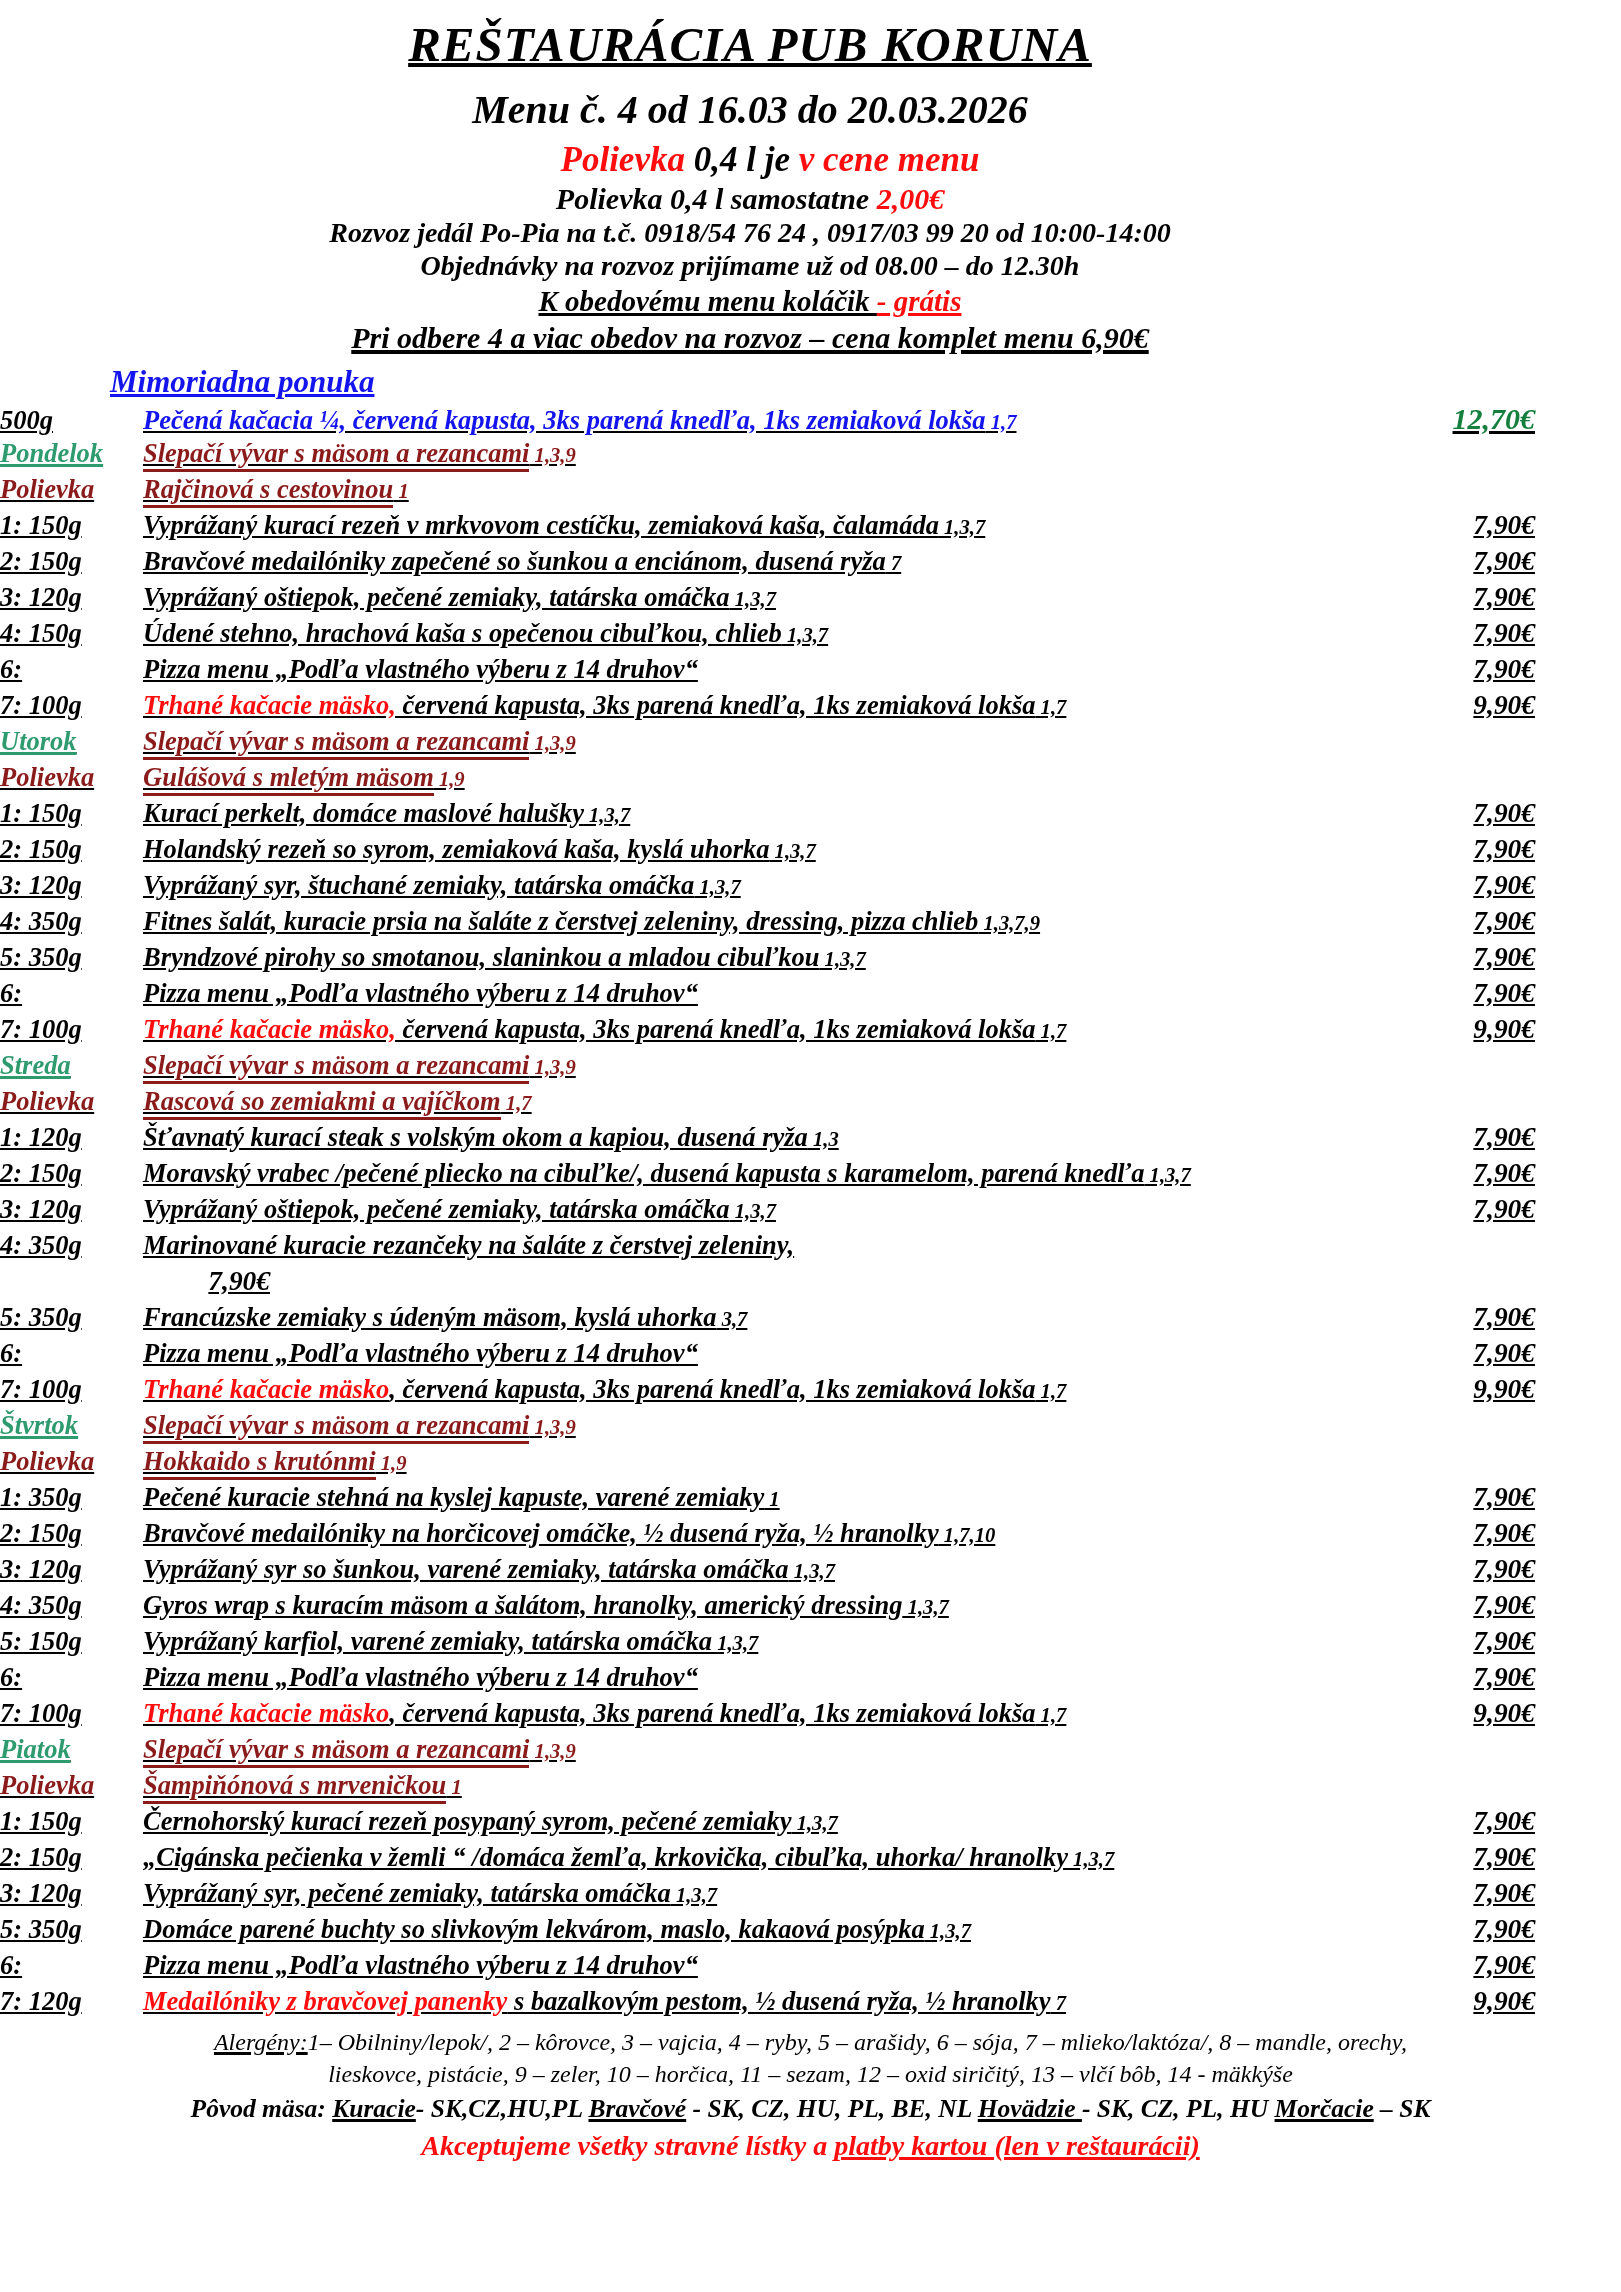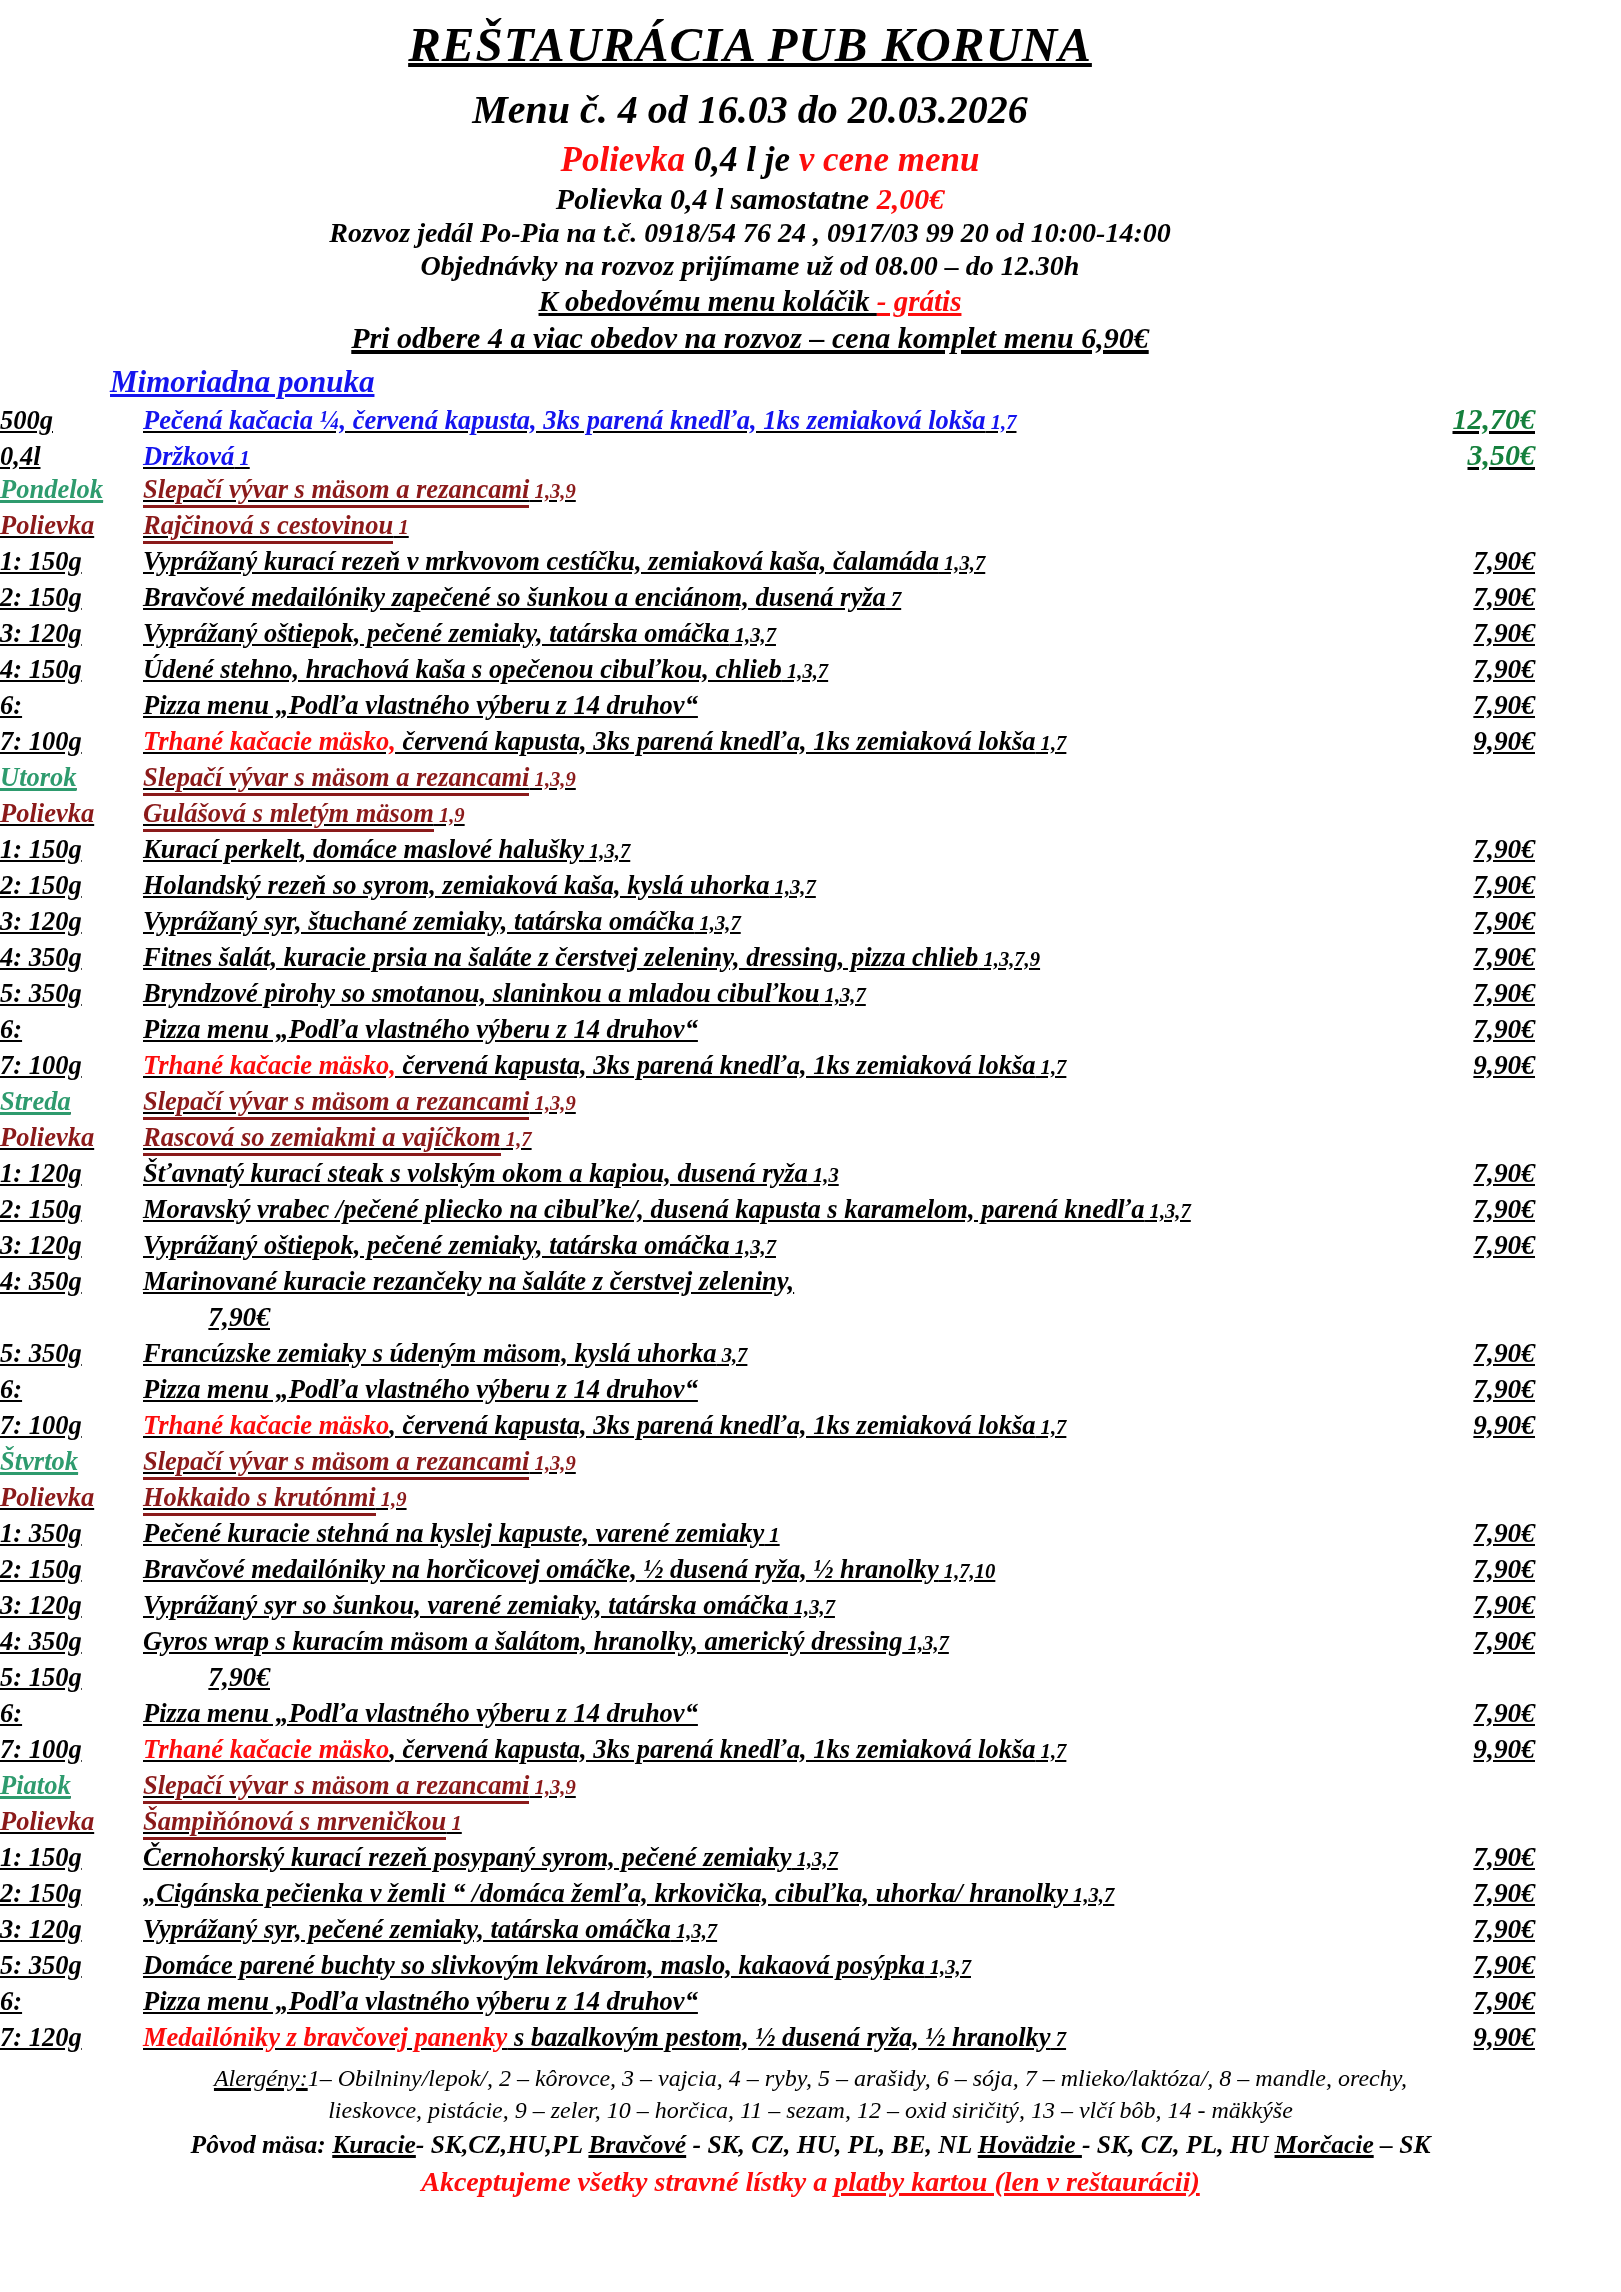--- a/index.html
+++ b/index.html
@@ -119,25 +119,20 @@
 
   <div class="special-h">Mimoriadna ponuka</div>
 
   <div class="rows" id="rows">
       <div class="row">
         <span class="lab item">500g</span>
         <span class="desc"><span class="seg bl">Pečená kačacia ¼, červená kapusta, 3ks parená knedľa, 1ks zemiaková lokša</span><span class="seg abl"> 1,7</span></span>
         <span class="price blue">12,70€</span>
       </div>
       <div class="row">
-        <span class="lab item"> 0,4l</span>
-        <span class="desc"><span class="seg bl">Držková</span><span class="seg abl"> 1</span></span>
-        <span class="price blue">3,50€</span>
-      </div>
-      <div class="row">
         <span class="lab day">Pondelok</span>
         <span class="desc"><span class="seg mu">Slepačí vývar s mäsom a rezancami</span><span class="seg am">  1,3,9</span></span>
         <span class="price "></span>
       </div>
       <div class="row">
         <span class="lab soup">Polievka</span>
         <span class="desc"><span class="seg mu">Rajčinová s cestovinou</span><span class="seg am">  1</span></span>
         <span class="price "></span>
       </div>
       <div class="row">
@@ -289,20 +284,21 @@
         <span class="desc"><span class="seg b">Vyprážaný syr so šunkou, varené zemiaky, tatárska omáčka</span><span class="seg a"> 1,3,7</span></span>
         <span class="price ">7,90€</span>
       </div>
       <div class="row">
         <span class="lab item">4: 350g</span>
         <span class="desc"><span class="seg b">Gyros wrap s kuracím mäsom a šalátom, hranolky, americký dressing</span><span class="seg a"> 1,3,7</span></span>
         <span class="price ">7,90€</span>
       </div>
       <div class="row">
         <span class="lab item">5: 150g</span>
+        <span class="desc"><span class="seg b">Vyprážaný karfiol, varené zemiaky, tatárska omáčka</span><span class="seg a">  1,3,7</span></span>
         <span class="price ">7,90€</span>
       </div>
       <div class="row">
         <span class="lab item">6:</span>
         <span class="desc"><span class="seg b">Pizza menu „Podľa vlastného výberu z 14 druhov“</span></span>
         <span class="price ">7,90€</span>
       </div>
       <div class="row">
         <span class="lab item">7: 100g</span>
         <span class="desc"><span class="seg r">Trhané kačacie mäsko</span><span class="seg b">, červená kapusta, 3ks parená knedľa, 1ks zemiaková lokša</span><span class="seg a"> 1,7</span></span>

